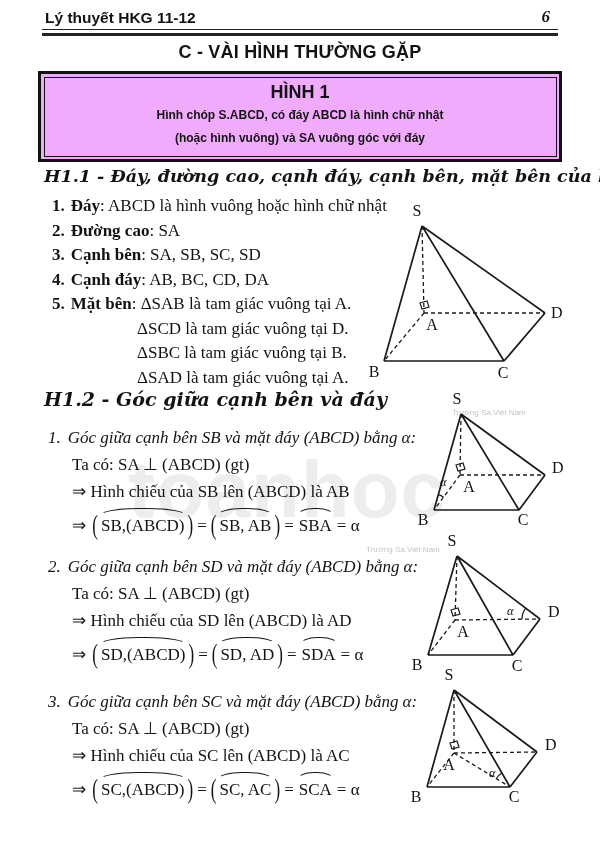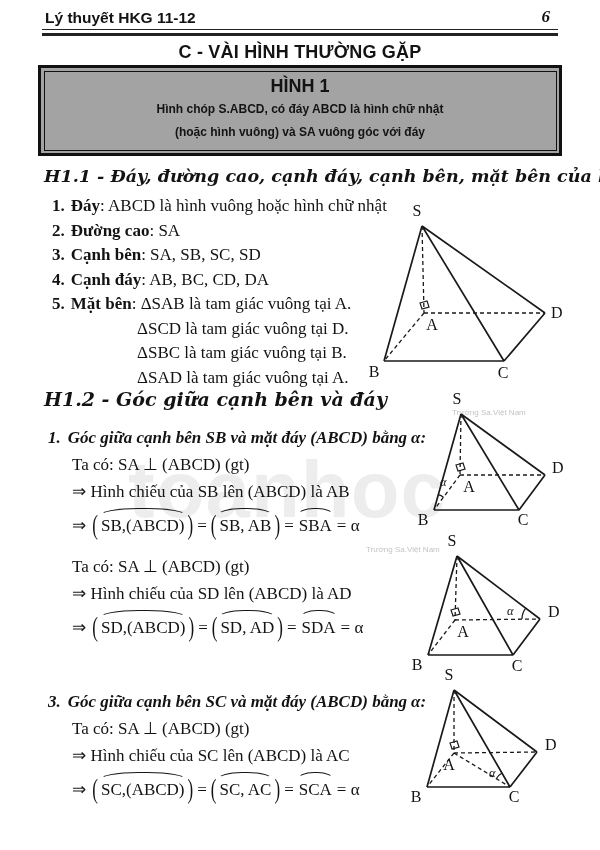--- a/index.html
+++ b/index.html
@@ -11,40 +11,40 @@
                font-weight:bold;font-size:15.5px;}
   .header-page{position:absolute;right:50px;top:7px;font-style:italic;font-weight:bold;font-size:17px;}
   .rule-thin{position:absolute;left:42px;right:42px;top:29px;border-top:1.4px solid #222;}
   .rule-thick{position:absolute;left:42px;right:42px;top:33px;border-top:3px solid #222;}
 
   
   .page-title{position:absolute;left:0;right:0;top:42px;text-align:center;
               font-family:"Liberation Sans",sans-serif;font-weight:bold;font-size:18px;letter-spacing:.2px;}
 
   
-  .hinh-box{position:absolute;left:38px;right:38px;top:65px;border:3px solid #111;padding:2.5px;background:#a3a3a3;}
+  .hinh-box{position:absolute;left:38px;right:38px;top:71px;border:3px solid #111;padding:2.5px;background:#f0abfc;}
   .hinh-box-inner{border:1.5px solid #111;text-align:center;padding:3px 4px 6px;
                   font-family:"Liberation Sans",sans-serif;font-weight:bold;}
   .hinh-box-title{font-size:18px;line-height:23px;}
   .hinh-box-line{font-size:12px;line-height:23px;}
 
   
   .sec-heading{position:absolute;left:44px;font-family:"DejaVu Serif",serif;font-style:italic;
                font-weight:bold;font-size:17.5px;white-space:nowrap;}
 
   
   .s1-list{position:absolute;left:52px;top:194px;width:348px;font-size:17px;}
   .s1-item{line-height:24.5px;white-space:nowrap;}
   .s1-num{font-weight:bold;margin-right:6px;}
   .s1-label{font-weight:bold;margin-top:19px;}
   .s1-extra{margin-left:85px;line-height:24.5px;white-space:nowrap;}
 
   
   .s2-item{position:absolute;left:48px;width:410px;font-size:17px;}
-  .s2-title{font-weight:bold;font-style:italic;line-height:27px;white-space:nowrap;}
+  .s2-title{font-weight:normal;font-style:italic;line-height:27px;white-space:nowrap;}
   .s2-num{margin-right:7px;}
   .alpha{margin-left:4px;}
   .s2-line{margin-left:24px;line-height:27px;white-space:nowrap;}
   .s2-formula{margin-left:24px;padding-top:9px;line-height:24px;white-space:nowrap;}
   .f-sym{margin-right:5px;}
   .f-eq{margin:0 3px;}
   .bp{display:inline-block;transform:scaleY(1.55);margin:0 1px;}
   .arc{display:inline-block;position:relative;padding:0 2px;}
   .arc::before{content:"";position:absolute;left:0;right:0;top:-6px;height:7px;
                border-top:1.6px solid #161616;border-left:1.6px solid transparent;
@@ -142,20 +142,23 @@
     <path class="mark" d="M36.3,102.6 A16,16 0 0 1 41.5,105.2"></path>
     <text x="55" y="12" text-anchor="middle">S</text>
     <text x="67" y="100" text-anchor="middle">A</text>
     <text x="21" y="133" text-anchor="middle">B</text>
     <text x="121" y="133" text-anchor="middle">C</text>
     <text x="150" y="81">D</text>
     <text class="greek" x="38" y="94">α</text>
   </svg>
 
   <div class="s2-item" style="top:553px;">
+    <div class="s2-title">
+      <span class="s2-num">2.</span><span>Góc giữa cạnh bên SD và mặt đáy (ABCD) bằng</span><span class="alpha">α:</span>
+    </div>
     <div class="s2-line">Ta có: SA ⊥ (ABCD) (gt)</div>
     <div class="s2-line">⇒ Hình chiếu của SD lên (ABCD) là AD</div>
     <div class="s2-formula">
       <span class="f-sym">⇒</span><span class="bp">(</span><span class="arc">SD,(ABCD)</span><span class="bp">)</span><span class="f-eq">=</span><span class="bp">(</span><span class="arc">SD, AD</span><span class="bp">)</span><span class="f-eq">=</span><span class="arc">SDA</span><span class="f-eq">= α</span>
     </div>
   </div>
 
   <svg class="pyr" style="left:400px;top:533px;" width="200" height="150" viewBox="0 0 200 150">
     <path class="solid" d="M57,23 L28,122 M57,23 L113,122 M57,23 L140,86 M28,122 L113,122 M113,122 L140,86"></path>
     <path class="dash" d="M57,23 L55,87 M55,87 L28,122 M55,87 L140,86"></path>

